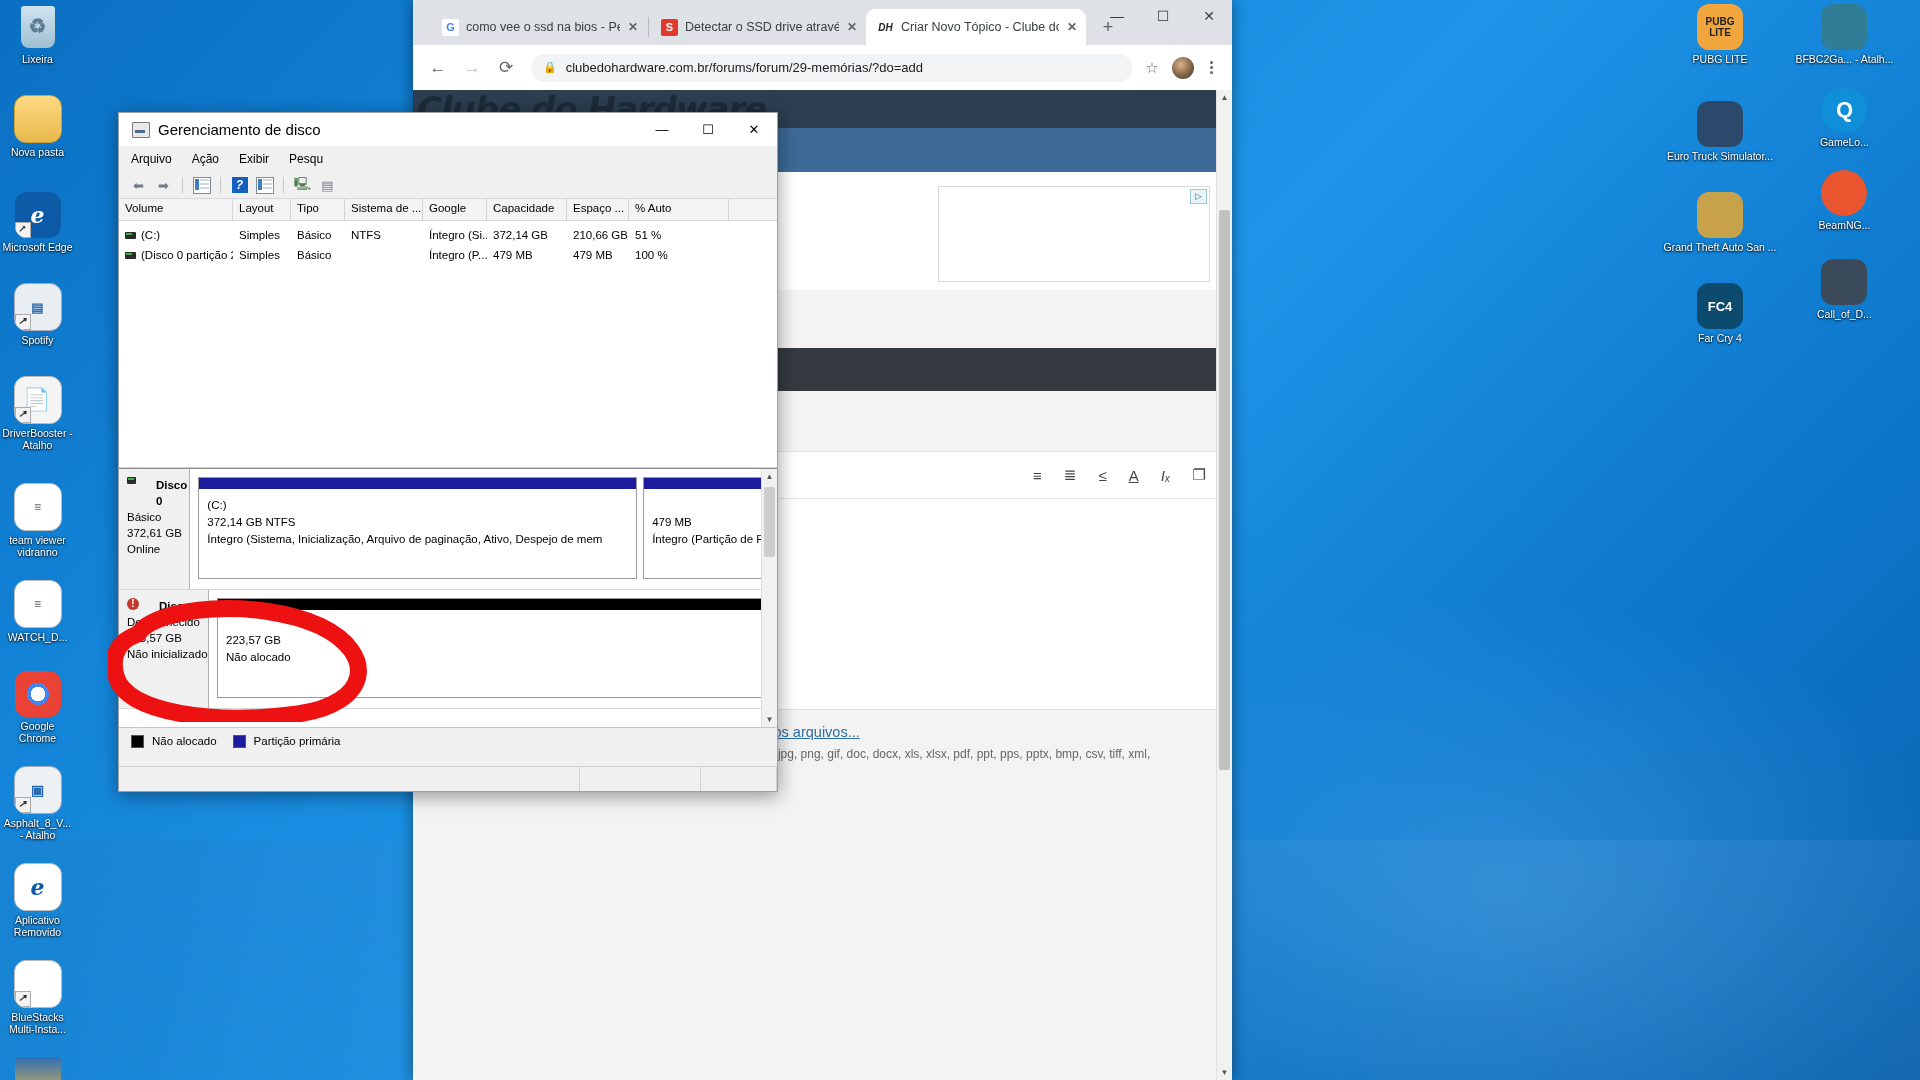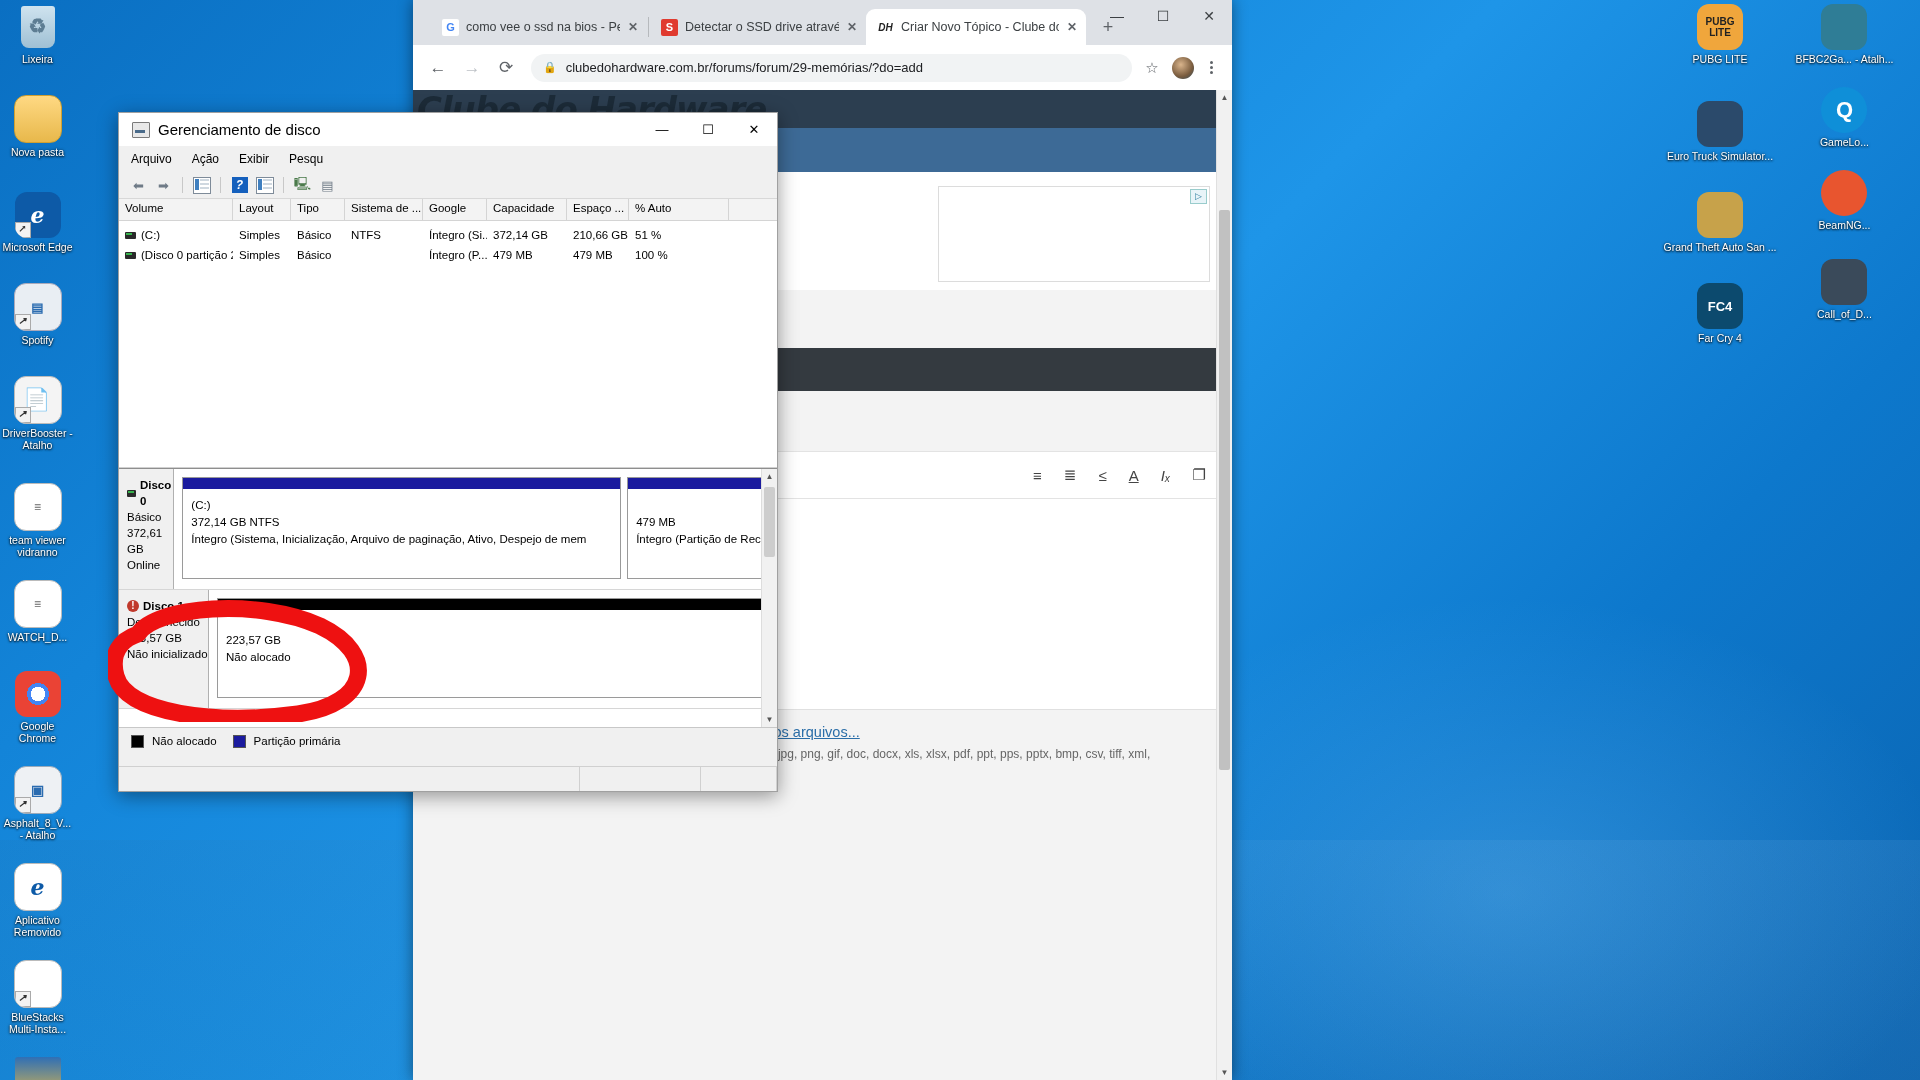--- a/index.html
+++ b/index.html
@@ -115,21 +115,21 @@
   .volicon{display:inline-block;width:11px;height:7px;background:#2a2a2a;border-radius:1px;margin-right:5px;
      vertical-align:middle;position:relative;}
   .volicon:after{content:"";position:absolute;left:1px;top:1px;width:6px;height:2px;background:#37b24d;}
   .c-vol{width:114px;}.c-lay{width:58px;}.c-tip{width:54px;}.c-sis{width:78px;}
   .c-sta{width:64px;}.c-cap{width:80px;}.c-esp{width:62px;}.c-liv{width:100px;}
 
   .dm-graph{position:relative;background:#fff;height:258px;border-top:1px solid #8e8e8e;overflow:hidden;}
   .diskrow{display:flex;border-bottom:1px solid #d6d6d6;}
   .dsk-info{width:90px;background:#f0f0f0;border-right:1px solid #b0b0b0;padding:8px 0 8px 8px;
      font-size:11.5px;line-height:16px;box-sizing:border-box;}
-  .dsk-info .nm{font-weight:bold;display:flex;align-items:center;gap:4px;}
+  .dsk-info .nm{font-weight:bold;display:flex;align-items:flex-start;gap:20px;}
   .dsk-info .nm .di{width:11px;height:7px;background:#2a2a2a;border-radius:1px;position:relative;}
   .dsk-info .nm .di:after{content:"";position:absolute;left:1px;top:1px;width:6px;height:2px;background:#37b24d;}
   .warnico{width:12px;height:12px;border-radius:50%;background:#c0392b;color:#fff;font-size:10px;
      font-weight:bold;line-height:12px;text-align:center;}
   .dsk-parts{flex:1;display:flex;padding:8px 8px 10px 8px;gap:6px;box-sizing:border-box;}
   .part{border:1px solid #9a9a9a;background:#fff;box-sizing:border-box;}
   .part .cap{height:11px;}
   .part .cap.blue{background:#1b1b9e;}
   .part .cap.black{background:#000;}
   .part .body{padding:8px 6px 8px 8px;font-size:11.5px;line-height:17px;}

